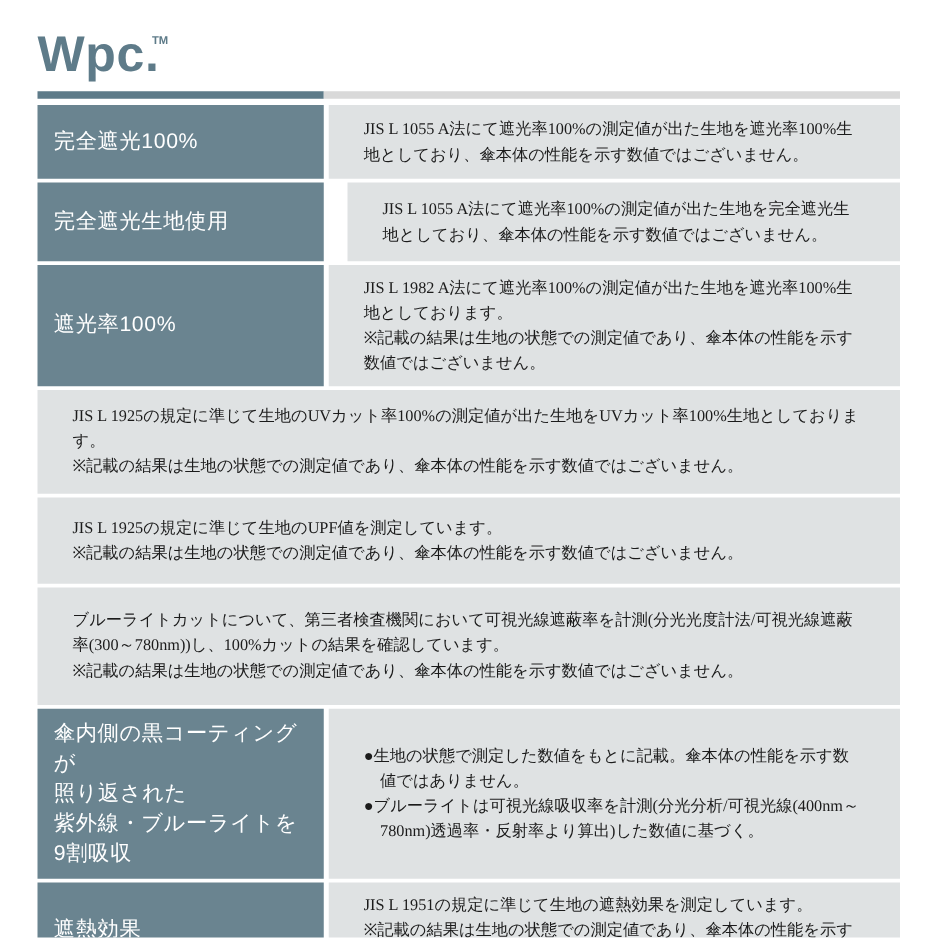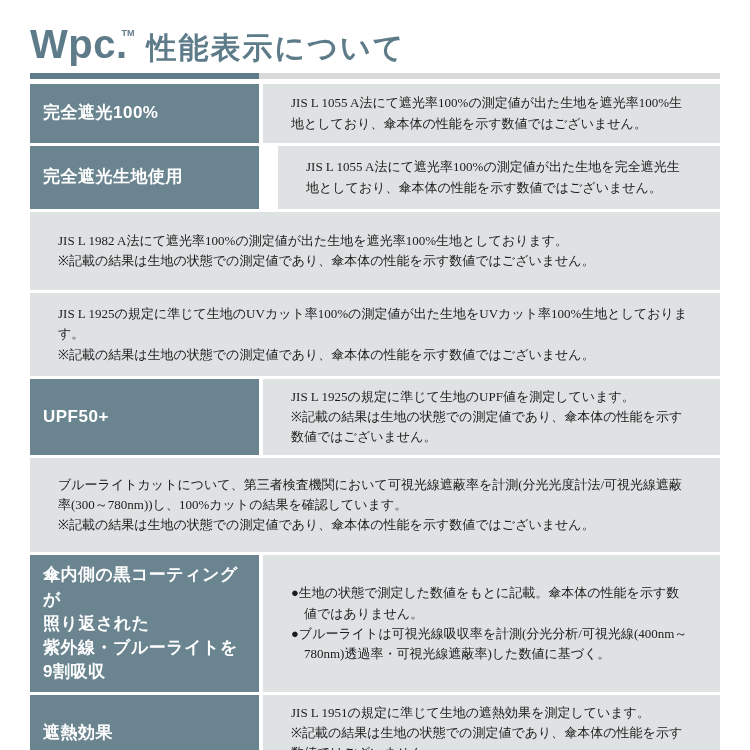--- a/index.html
+++ b/index.html
@@ -24,21 +24,21 @@
 
   
   .spec-table { margin-top:5px; display:flex; flex-direction:column; gap:3px; }
   .spec-row { display:flex; gap:4px; }
   .cell-label {
     flex:0 0 229px; width:229px; box-sizing:border-box;
     background:#6a8490; color:#ffffff;
     display:flex; align-items:center;
     padding:8px 8px 8px 13px;
     font-size:17px; line-height:1.42; letter-spacing:0.5px;
-    white-space:pre-line; font-weight:bold;
+    white-space:pre-line; font-weight:normal;
   }
   .cell-body {
     flex:1; box-sizing:border-box;
     background:#dfe2e3; color:#1b1b1b;
     padding:8px 28px;
     font-size:13px; line-height:1.55;
     display:flex; flex-direction:column; justify-content:center;font-family:Liberation Serif, serif;
   }
   .body-text { white-space:pre-line; }
   .bullet { padding-left:1em; text-indent:-1em; }
@@ -55,21 +55,20 @@
   .spec-row:nth-child(8) { min-height:65px; }
 </style>
 </head>
 <body>
 
 <div class="canvas">
   <div class="content">
 
     <div class="title-row">
       <span class="brand"><span>Wpc.</span><span class="tm">TM</span></span>
-      <span class="title-text">性能表示について</span>
     </div>
 
     <div class="underline">
       <div class="underline-dark"></div>
       <div class="underline-light"></div>
     </div>
 
     <div class="spec-table">
 
       <div class="spec-row">
@@ -80,56 +79,56 @@
       </div>
 
       <div class="spec-row">
         <div class="cell-label">完全遮光生地使用</div>
         <div class="cell-body">
           <div class="body-text">JIS L 1055 A法にて遮光率100%の測定値が出た生地を完全遮光生地としており、傘本体の性能を示す数値ではございません。</div>
         </div>
       </div>
 
       <div class="spec-row">
+        <div class="cell-label">遮光率100%</div>
         <div class="cell-body">
           <div class="body-text">JIS L 1982 A法にて遮光率100%の測定値が出た生地を遮光率100%生地としております。
 ※記載の結果は生地の状態での測定値であり、傘本体の性能を示す数値ではございません。</div>
         </div>
       </div>
 
       <div class="spec-row">
         <div class="cell-body">
           <div class="body-text">JIS L 1925の規定に準じて生地のUVカット率100%の測定値が出た生地をUVカット率100%生地としております。
 ※記載の結果は生地の状態での測定値であり、傘本体の性能を示す数値ではございません。</div>
         </div>
       </div>
 
       <div class="spec-row">
-        <div class="cell-label">UPF50+</div>
         <div class="cell-body">
           <div class="body-text">JIS L 1925の規定に準じて生地のUPF値を測定しています。
 ※記載の結果は生地の状態での測定値であり、傘本体の性能を示す数値ではございません。</div>
         </div>
       </div>
 
       <div class="spec-row">
         <div class="cell-body">
           <div class="body-text">ブルーライトカットについて、第三者検査機関において可視光線遮蔽率を計測(分光光度計法/可視光線遮蔽率(300～780nm))し、100%カットの結果を確認しています。
 ※記載の結果は生地の状態での測定値であり、傘本体の性能を示す数値ではございません。</div>
         </div>
       </div>
 
       <div class="spec-row">
         <div class="cell-label">傘内側の黒コーティングが
 照り返された
 紫外線・ブルーライトを
 9割吸収</div>
         <div class="cell-body">
           <div class="bullet">●生地の状態で測定した数値をもとに記載。傘本体の性能を示す数値ではありません。</div>
-          <div class="bullet">●ブルーライトは可視光線吸収率を計測(分光分析/可視光線(400nm～780nm)透過率・可視光線遮蔽率)した数値に基づく。</div>
+          <div class="bullet">●ブルーライトは可視光線吸収率を計測(分光分析/可視光線(400nm～780nm)透過率・反射率より算出)した数値に基づく。</div>
         </div>
       </div>
 
       <div class="spec-row">
         <div class="cell-label">遮熱効果</div>
         <div class="cell-body">
           <div class="body-text">JIS L 1951の規定に準じて生地の遮熱効果を測定しています。
 ※記載の結果は生地の状態での測定値であり、傘本体の性能を示す数値ではございません。</div>
         </div>
       </div>

